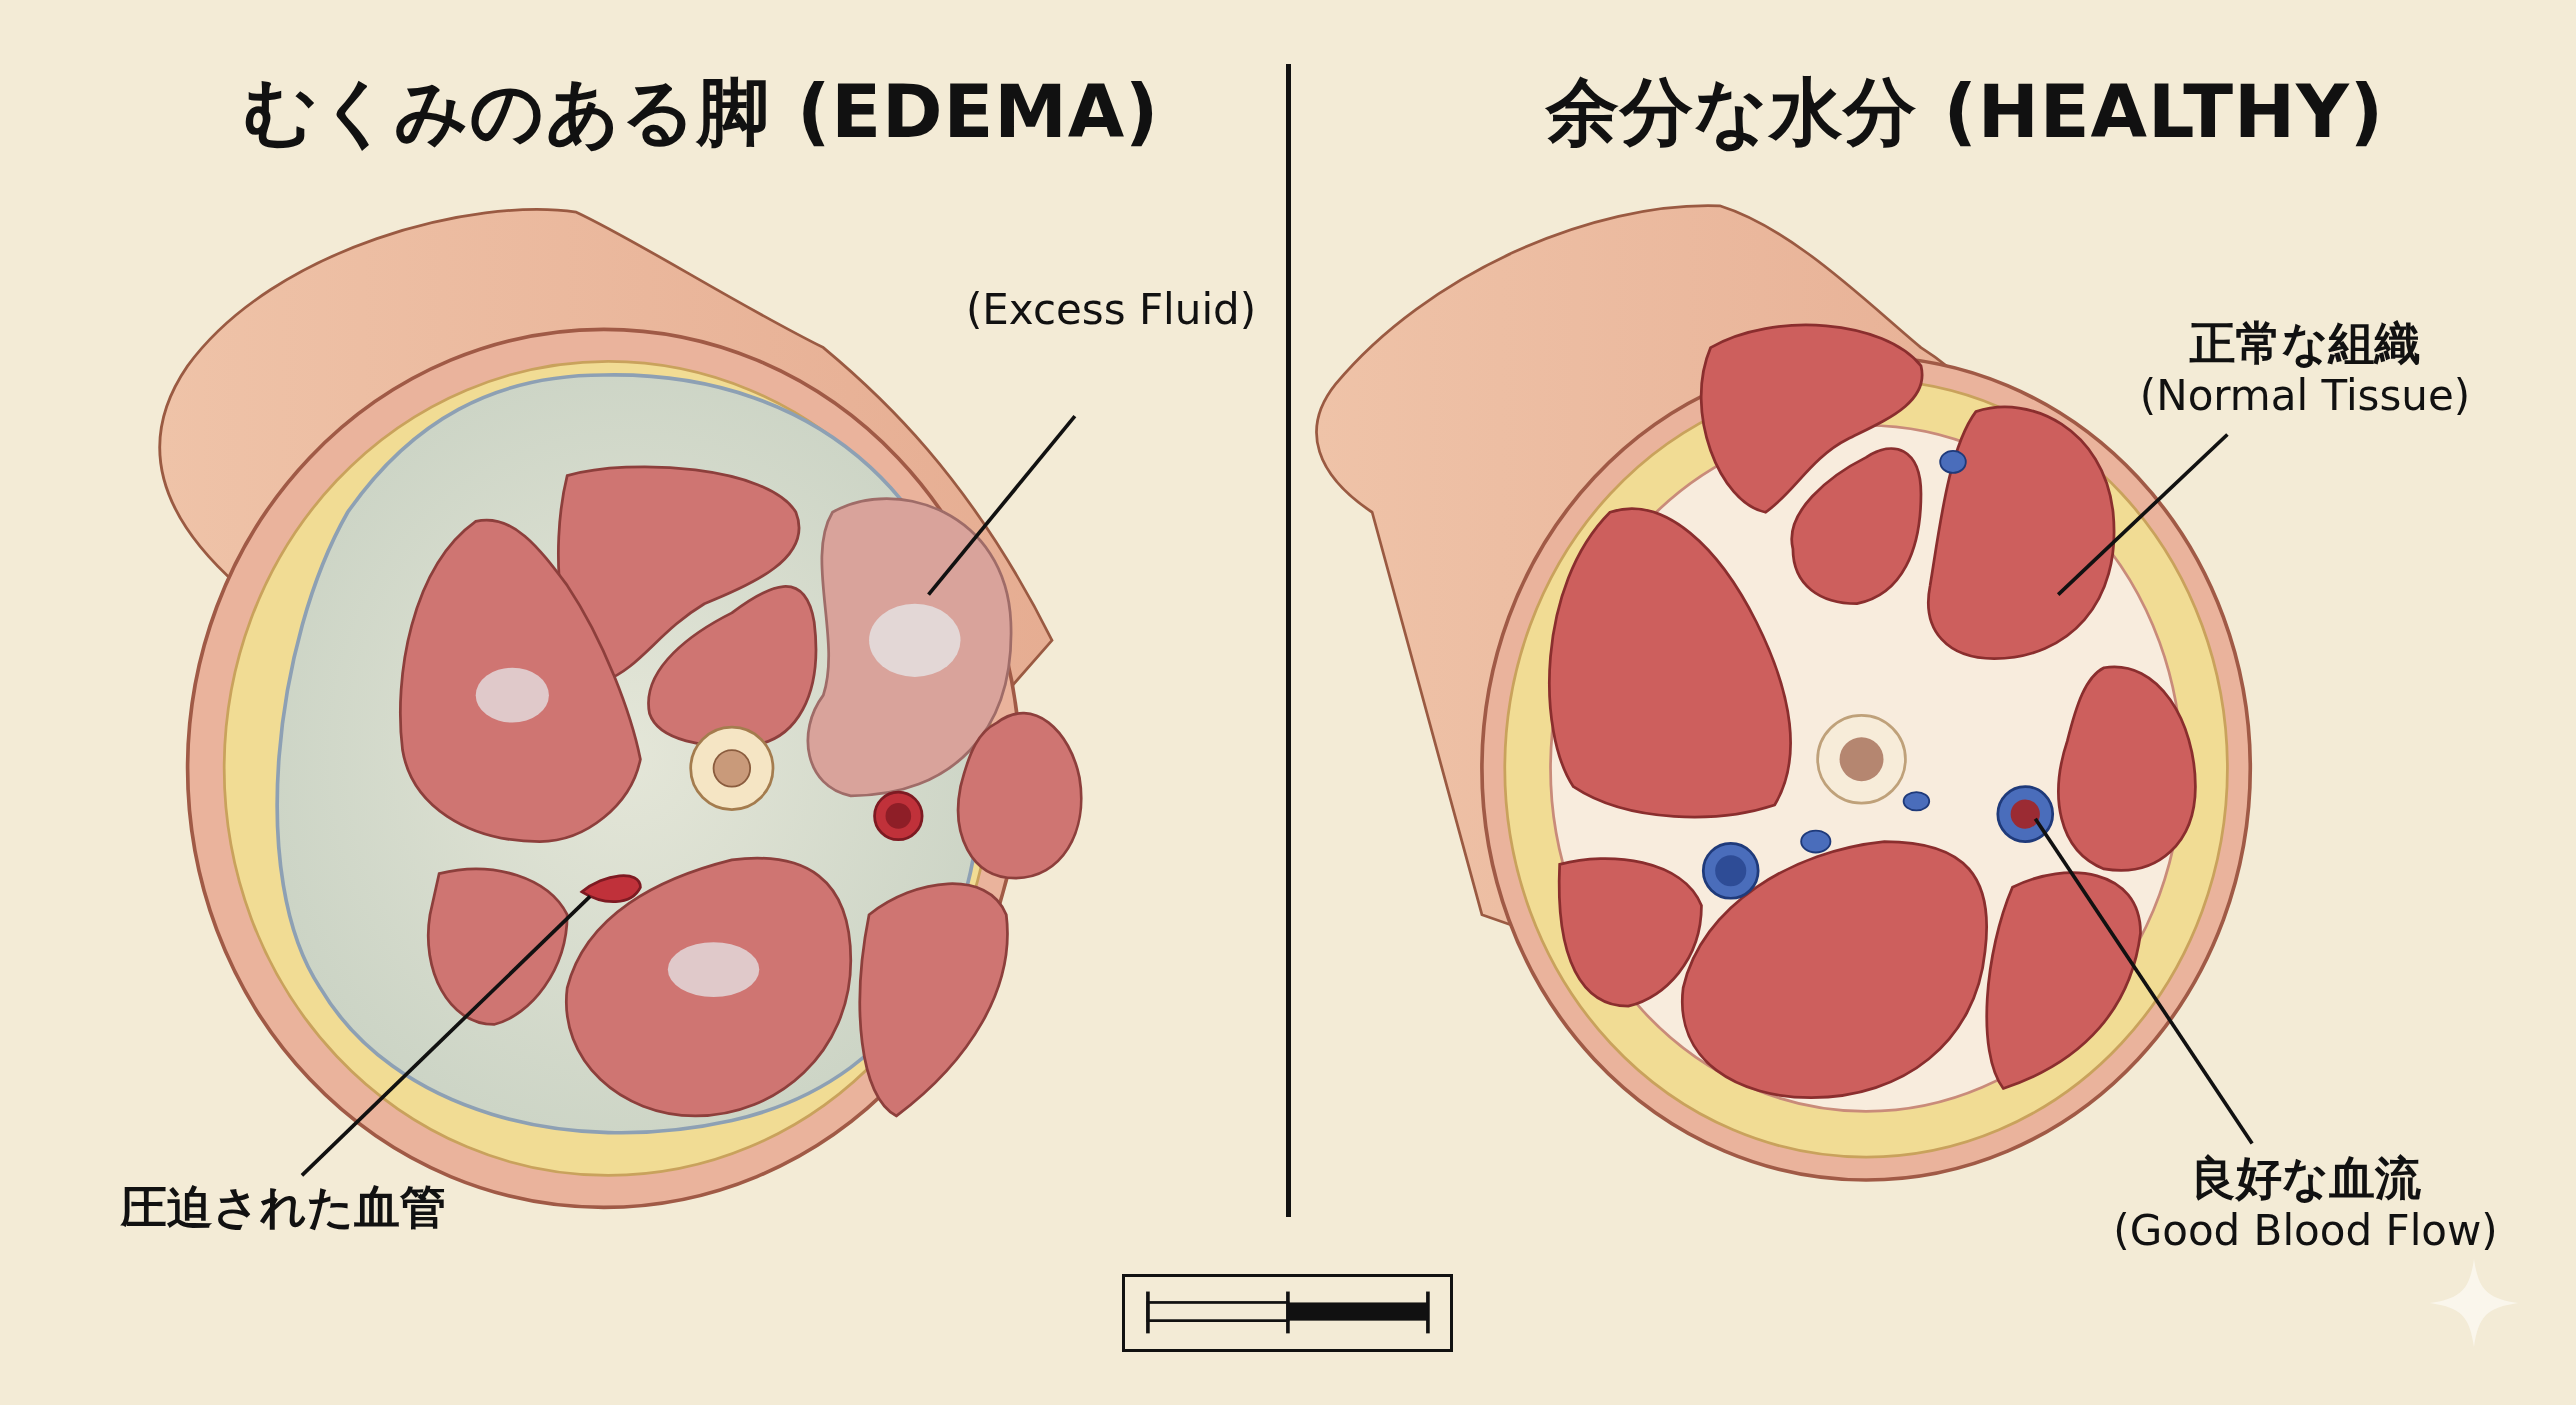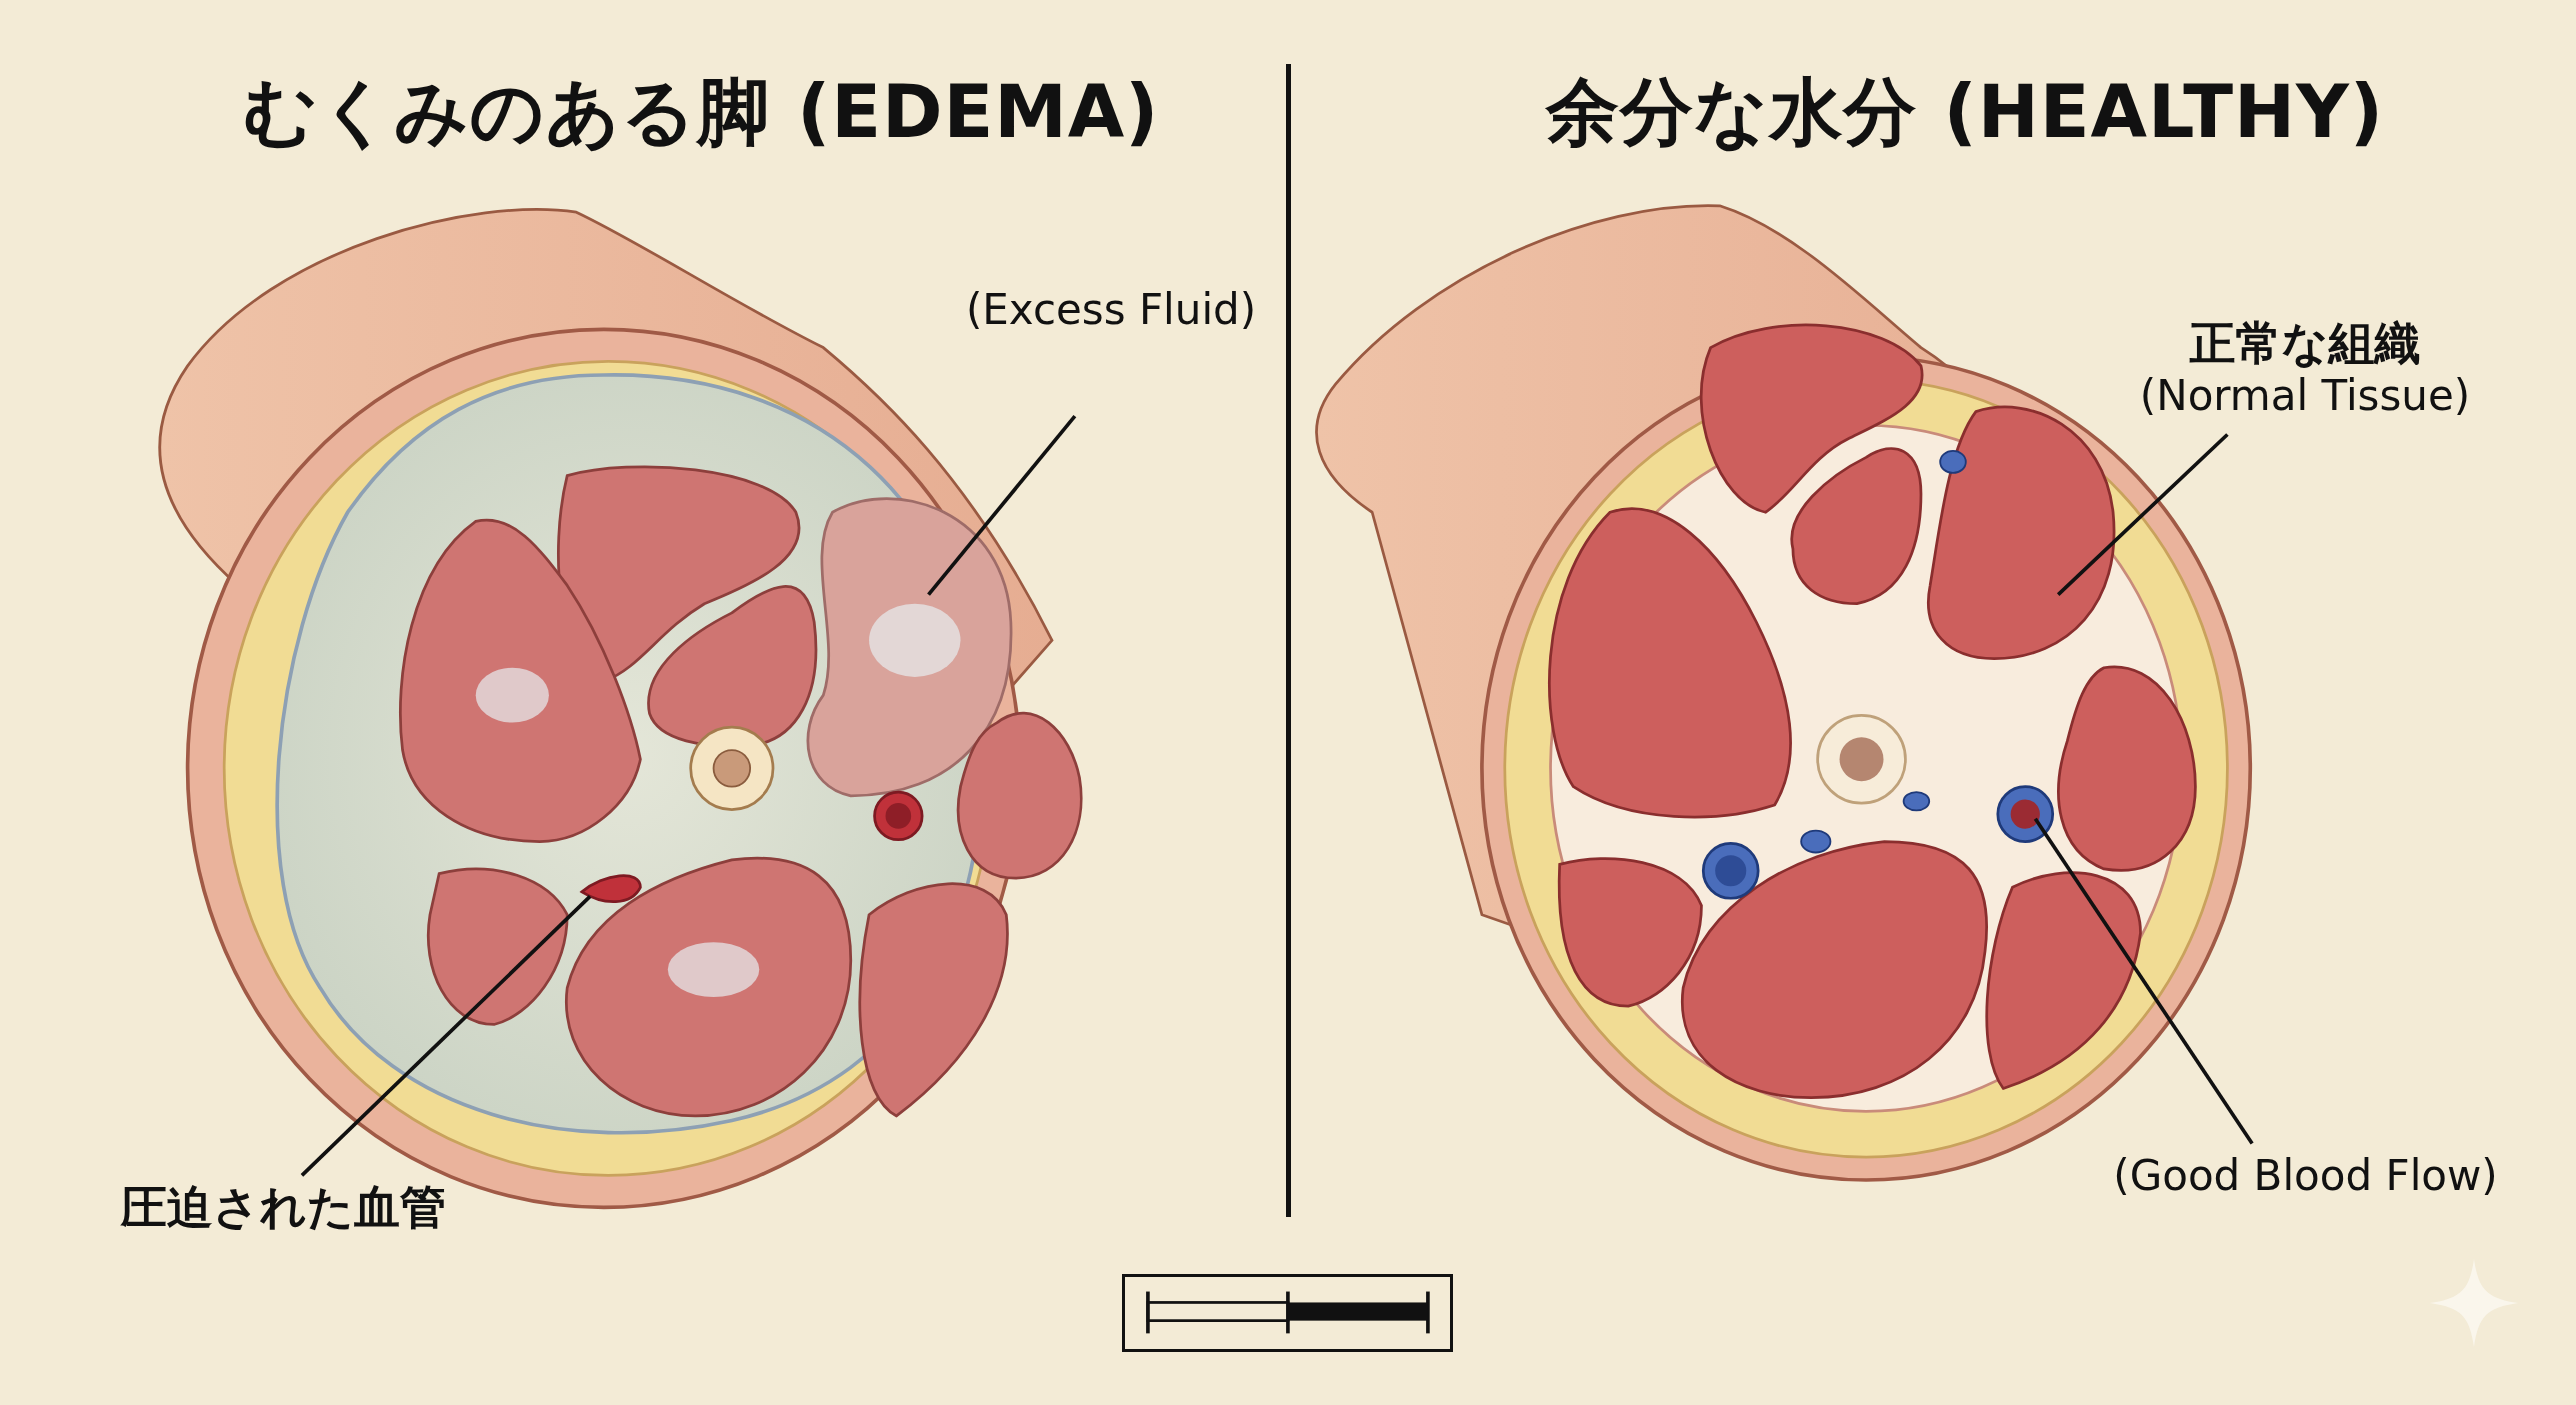--- a/index.html
+++ b/index.html
@@ -123,20 +123,21 @@
   <div class="en">(Excess Fluid)</div>
 </div>
 <div class="label lbl-vessels">
   <div class="jp">圧迫された血管</div>
 </div>
 <div class="label lbl-tissue">
   <div class="jp">正常な組織</div>
   <div class="en">(Normal Tissue)</div>
 </div>
 <div class="label lbl-blood">
+  <div class="jp">良好な血流</div>
   <div class="en">(Good Blood Flow)</div>
 </div>
 
 <div class="scalebar">
   <svg width="324" height="70" viewBox="0 0 354 77">
     <line x1="24" y1="16" x2="24" y2="62" stroke="#111" stroke-width="4"></line>
     <line x1="178" y1="16" x2="178" y2="62" stroke="#111" stroke-width="4"></line>
     <line x1="332" y1="16" x2="332" y2="62" stroke="#111" stroke-width="4"></line>
     <rect x="24" y="28" width="154" height="20" fill="none" stroke="#111" stroke-width="3"></rect>
     <rect x="178" y="28" width="154" height="20" fill="#111"></rect>

